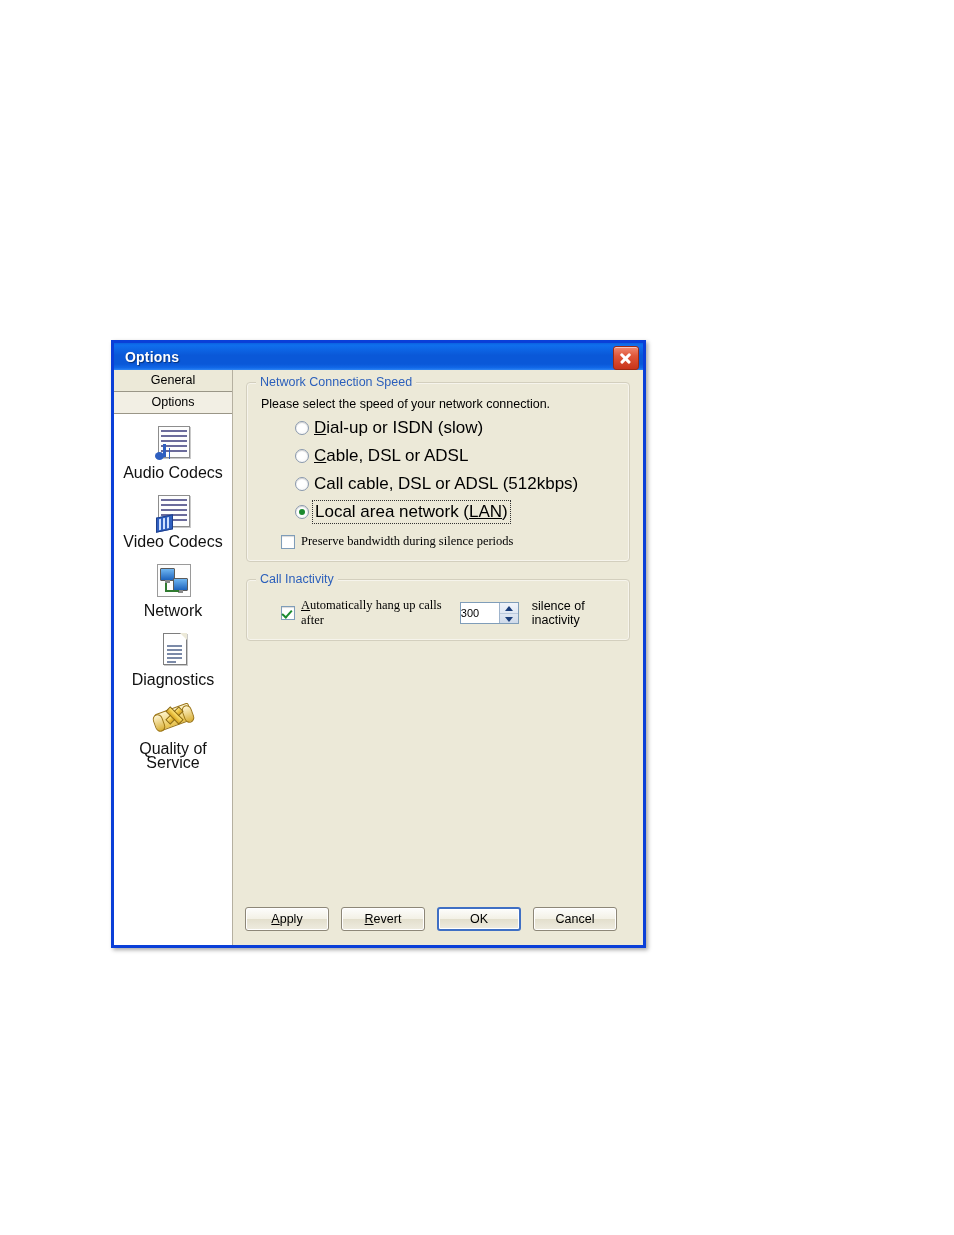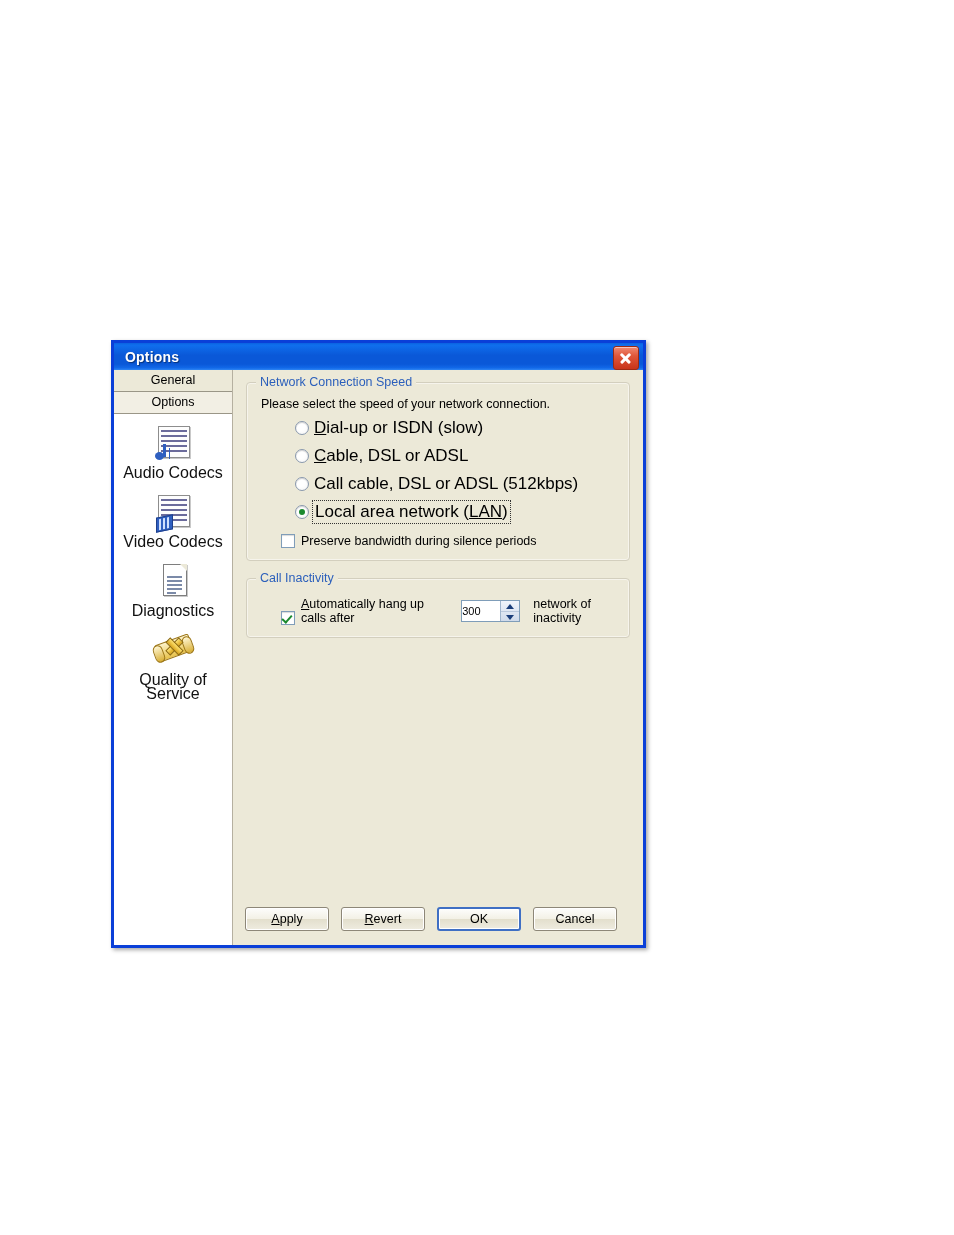--- a/index.html
+++ b/index.html
@@ -310,23 +310,24 @@
   }
   .focused {
     outline: 1px dotted #333;
     outline-offset: 1px;
     padding: 0 1px;
   }
   .u { text-decoration: underline; }
 
   .chk-row {
     display: flex;
-    align-items: flex-end;
-    font-size: 12.5px;
-    cursor: pointer;
+    align-items: center;
+    font-size: 12.5px;
+    cursor: pointer;
+    font-family: Liberation Serif, serif;
   }
   .checkbox {
     width: 12px; height: 12px;
     background: #ffffff;
     border: 1px solid #7f9db9;
     box-shadow: inset 0 1px 1px rgba(0,0,0,0.15);
     margin-right: 6px;
     flex-shrink: 0;
     position: relative;
   }
@@ -475,20 +476,31 @@
               <div class="ic-film-d">
                 <i style="left:2px"></i>
                   <i style="left:6px"></i>
                   <i style="left:10px"></i>
               </div>
             </div>
           </div>
           <div class="icon-label">Video Codecs</div>
         </div>
 
+        <div class="icon-item">
+          <div class="icon-glyph">
+            <div class="ic-net-bg"></div>
+            <div class="mon" style="left:7px; top:6px"></div>
+            <div class="mon" style="left:20px; top:16px"></div>
+            <div class="ic-wire" style="left:12px; top:21px; width:2px; height:8px;"></div>
+            <div class="ic-wire" style="left:12px; top:28px; width:14px; height:2px;"></div>
+            <div class="ic-wire" style="left:24px; top:28px; width:2px; height:2px;"></div>
+          </div>
+          <div class="icon-label">Network</div>
+        </div>
 
         <div class="icon-item">
           <div class="icon-glyph">
             <div class="doc">
               <div class="dl" style="top:11px"></div>
               <div class="dl" style="top:15px"></div>
               <div class="dl" style="top:19px"></div>
               <div class="dl" style="top:23px"></div>
               <div class="dl" style="top:27px; right:10px"></div>
             </div>
@@ -553,21 +565,21 @@
           </span>
 
           <span id="spinner">
             <span id="spin-val">300</span>
             <span id="spin-btns">
               <span class="spin-b up"></span>
               <span class="spin-b down"></span>
             </span>
           </span>
 
-          <span>network of inactivity</span>
+          <span>silence of inactivity</span>
         </div>
 
       </div>
 
       <div id="footer">
         <button class="btn"><span class="u">A</span>pply</button>
         <button class="btn"><span class="u">R</span>evert</button>
         <button class="btn default">OK</button>
         <button class="btn">Cancel</button>
       </div>

